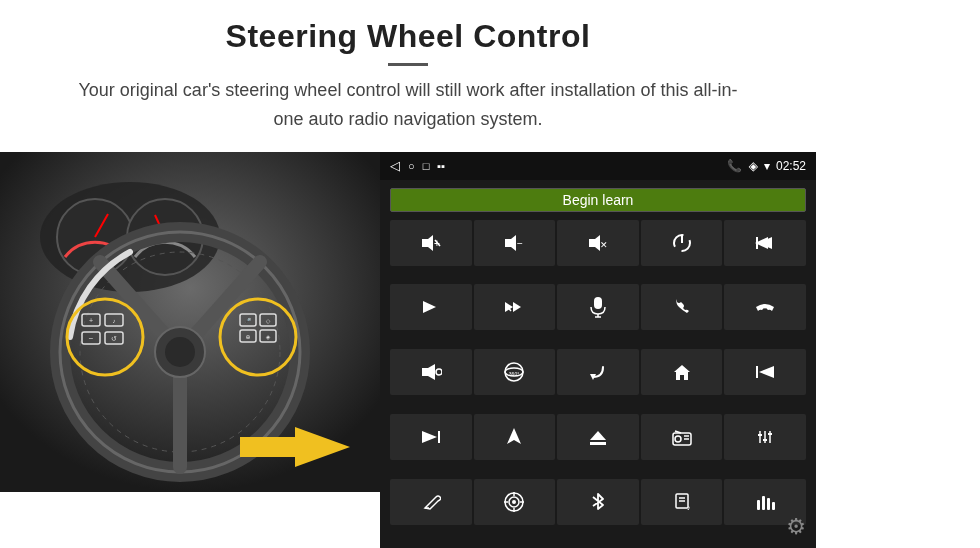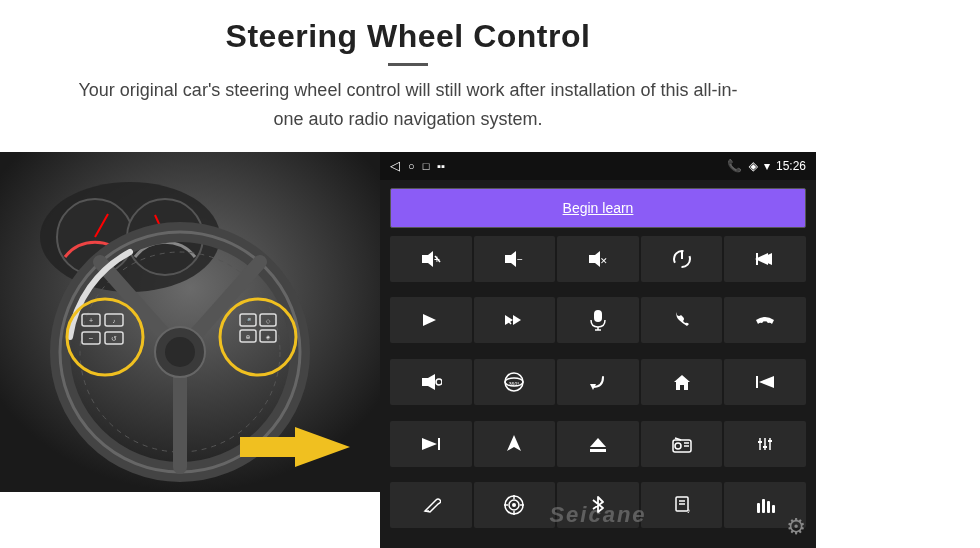--- a/index.html
+++ b/index.html
@@ -107,29 +107,28 @@
       font-size: 12px;
     }
 
     .begin-learn-row {
       padding: 8px 10px;
       background: #1a1a1a;
     }
 
     .begin-learn-btn {
       width: 100%;
-      background: #8b5cf6;
+      background: #4d7c0f;
       border: 1px solid #555;
       color: #fff;
       font-size: 14px;
-      padding: 11px;
+      padding: 3px;
       text-align: center;
       border-radius: 2px;
       cursor: pointer;
-      text-decoration: underline;
     }
 
     .controls-grid {
       display: grid;
       grid-template-columns: repeat(5, 1fr);
       gap: 2px;
       padding: 0 10px 6px;
       flex: 1;
     }
 
@@ -259,21 +258,21 @@
         <div class="status-left">
           <span class="nav-back">◁</span>
           <span class="nav-home">○</span>
           <span class="nav-square">□</span>
           <span>▪▪</span>
         </div>
         <div class="status-right">
           <span>📞</span>
           <span>◈</span>
           <span>▾</span>
-          <span>15:26</span>
+          <span>02:52</span>
         </div>
       </div>
 
       <div class="begin-learn-row">
         <div class="begin-learn-btn">Begin learn</div>
       </div>
 
       <div class="controls-grid">
 
         <button class="ctrl-btn">
@@ -443,18 +442,17 @@
         <button class="ctrl-btn">
           <svg width="20" height="20" viewBox="0 0 20 20">
               <rect x="2" y="8" width="3" height="10" fill="white" rx="1"></rect>
               <rect x="7" y="4" width="3" height="14" fill="white" rx="1"></rect>
               <rect x="12" y="6" width="3" height="12" fill="white" rx="1"></rect>
               <rect x="17" y="10" width="3" height="8" fill="white" rx="1"></rect>
             </svg>
         </button>
       </div>
 
-      <div class="watermark">Seicane</div>
 
       <div class="gear-icon-bottom">⚙</div>
     </div>
   </div>
 </div>
 
 </body></html>

